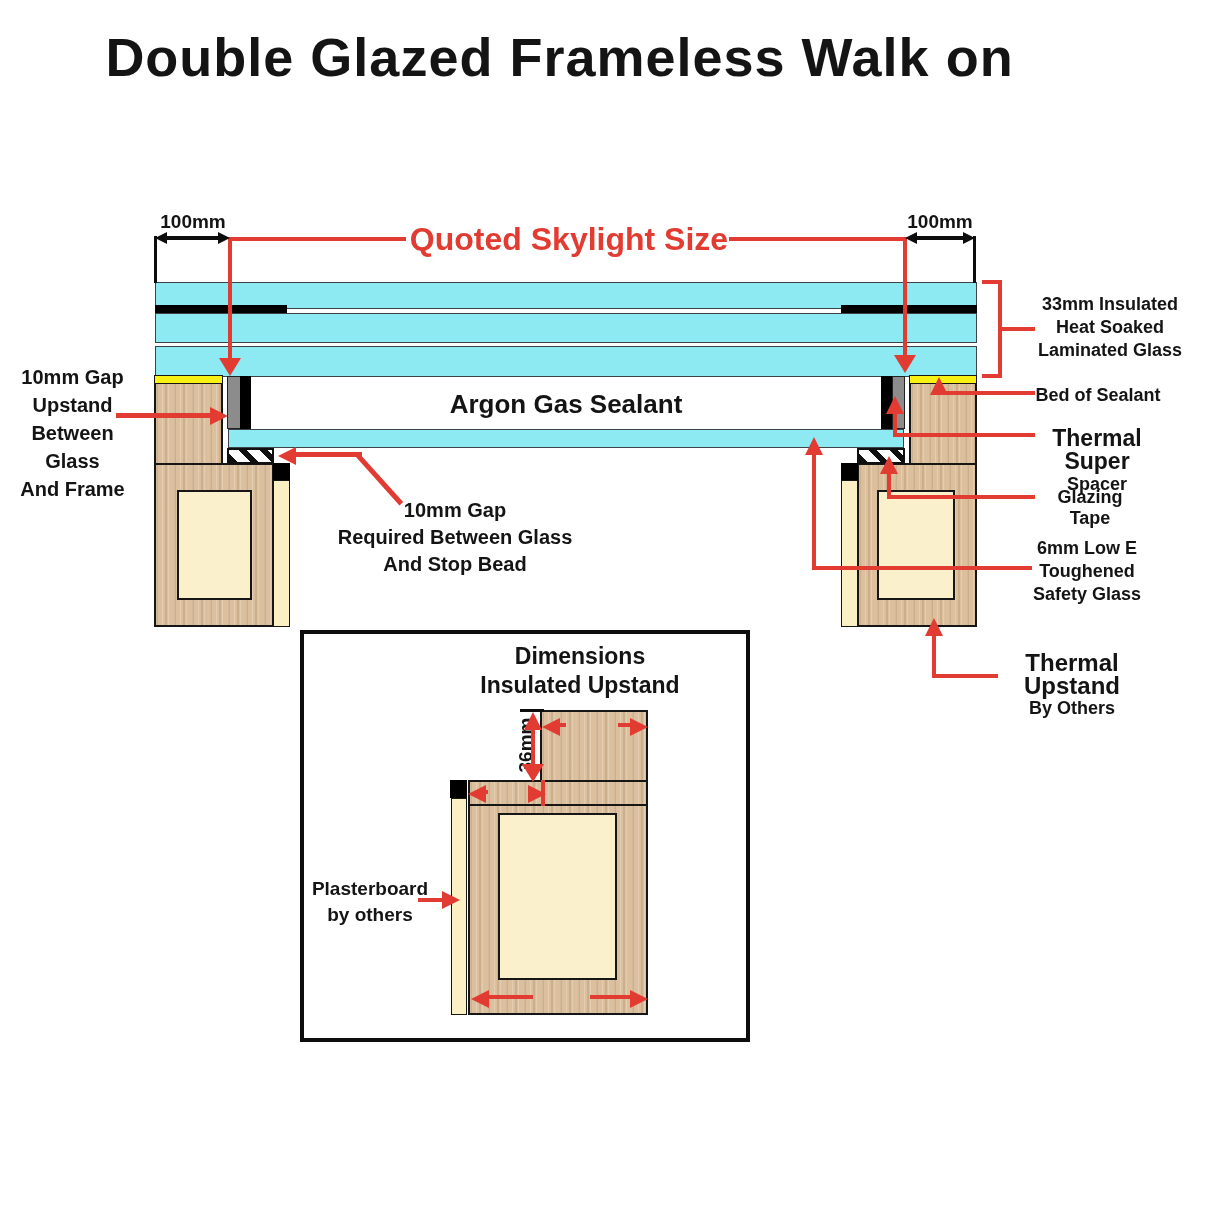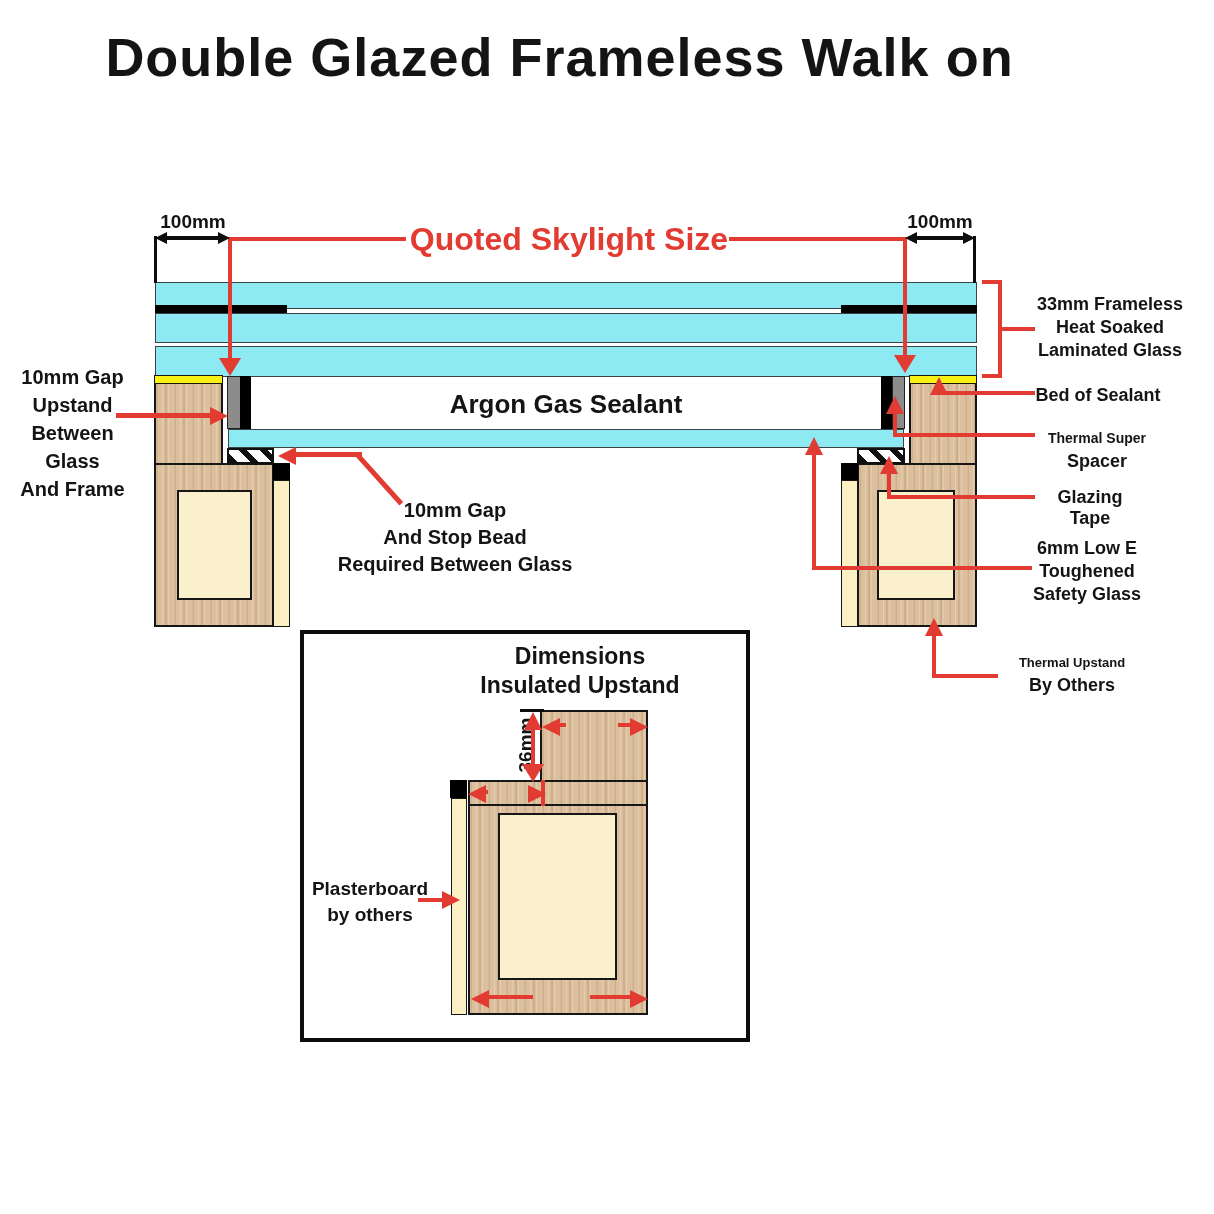--- a/index.html
+++ b/index.html
@@ -106,44 +106,44 @@
   <div class="lbl" style="position:static;font-size:20px;line-height:28px;">Upstand</div>
   <div class="lbl" style="position:static;font-size:20px;line-height:28px;">Between</div>
   <div class="lbl" style="position:static;font-size:20px;line-height:28px;">Glass</div>
   <div class="lbl" style="position:static;font-size:20px;line-height:28px;">And Frame</div>
 </div>
 <div class="rline" style="left:116px;top:413px;width:96px;height:5px;"></div>
 <span class="ah red ah-r" style="left:210px;top:407px;"></span>
 
 <div class="abs" style="left:330px;top:497px;width:250px;">
   <div class="lbl" style="position:static;font-size:20px;line-height:27px;">10mm Gap</div>
+  <div class="lbl" style="position:static;font-size:20px;line-height:27px;">Required Between Glass</div>
   <div class="lbl" style="position:static;font-size:20px;line-height:27px;">And Stop Bead</div>
-  <div class="lbl" style="position:static;font-size:20px;line-height:27px;">Required Between Glass</div>
 </div>
 <span class="ah red ah-l" style="left:278px;top:447px;"></span>
 <div class="rline" style="left:294px;top:452px;width:68px;height:5px;"></div>
 <div class="rline" style="left:359px;top:453px;width:66px;height:5px;transform-origin:0 0;transform:rotate(48deg);"></div>
 
 <div class="rline" style="left:982px;top:280px;width:20px;height:4px;"></div>
 <div class="rline" style="left:998px;top:280px;width:4px;height:98px;"></div>
 <div class="rline" style="left:982px;top:374px;width:20px;height:4px;"></div>
 <div class="rline" style="left:1002px;top:327px;width:33px;height:4px;"></div>
 <div class="abs" style="left:1035px;top:293px;width:150px;">
-  <div class="lbl" style="position:static;font-size:18px;line-height:23px;">33mm Frameless</div>
+  <div class="lbl" style="position:static;font-size:18px;line-height:23px;">33mm Insulated</div>
   <div class="lbl" style="position:static;font-size:18px;line-height:23px;">Heat Soaked</div>
   <div class="lbl" style="position:static;font-size:18px;line-height:23px;">Laminated Glass</div>
 </div>
 
 <div class="lbl" style="left:1035px;top:385px;width:126px;font-size:18px;">Bed of Sealant</div>
 <div class="rline" style="left:946px;top:391px;width:89px;height:4px;"></div>
 <div class="rline" style="left:937px;top:389px;width:4px;height:6px;"></div>
 <span class="ah red ah-u" style="left:930px;top:377px;"></span>
 
 <div class="abs" style="left:1035px;top:427px;width:124px;">
-  <div class="lbl" style="position:static;font-size:14px;line-height:23px;">Thermal Super</div>
+  <div class="lbl" style="position:static;font-size:23px;line-height:23px;">Thermal Super</div>
   <div class="lbl" style="position:static;font-size:18px;line-height:23px;">Spacer</div>
 </div>
 <div class="rline" style="left:897px;top:433px;width:138px;height:4px;"></div>
 <div class="rline" style="left:893px;top:408px;width:4px;height:29px;"></div>
 <span class="ah red ah-u" style="left:886px;top:396px;"></span>
 
 <div class="lbl" style="left:1035px;top:487px;width:110px;font-size:18px;">Glazing Tape</div>
 <div class="rline" style="left:891px;top:495px;width:144px;height:4px;"></div>
 <div class="rline" style="left:887px;top:470px;width:4px;height:29px;"></div>
 <span class="ah red ah-u" style="left:880px;top:456px;"></span>
@@ -151,21 +151,21 @@
 <div class="abs" style="left:1032px;top:537px;width:110px;">
   <div class="lbl" style="position:static;font-size:18px;line-height:23px;">6mm Low E</div>
   <div class="lbl" style="position:static;font-size:18px;line-height:23px;">Toughened</div>
   <div class="lbl" style="position:static;font-size:18px;line-height:23px;">Safety Glass</div>
 </div>
 <div class="rline" style="left:816px;top:566px;width:216px;height:4px;"></div>
 <div class="rline" style="left:812px;top:451px;width:4px;height:119px;"></div>
 <span class="ah red ah-u" style="left:805px;top:437px;"></span>
 
 <div class="abs" style="left:998px;top:651px;width:148px;">
-  <div class="lbl" style="position:static;font-size:13px;line-height:23px;">Thermal Upstand</div>
+  <div class="lbl" style="position:static;font-size:24px;line-height:23px;">Thermal Upstand</div>
   <div class="lbl" style="position:static;font-size:18px;line-height:23px;">By Others</div>
 </div>
 <div class="rline" style="left:936px;top:674px;width:62px;height:4px;"></div>
 <div class="rline" style="left:932px;top:632px;width:4px;height:46px;"></div>
 <span class="ah red ah-u" style="left:925px;top:618px;"></span>
 
 <div id="inset-box">
   <div class="abs" style="left:76px;top:8px;width:400px;">
     <div class="lbl" style="position:static;font-size:23px;line-height:29px;">Dimensions</div>
     <div class="lbl" style="position:static;font-size:23px;line-height:29px;">Insulated Upstand</div>

